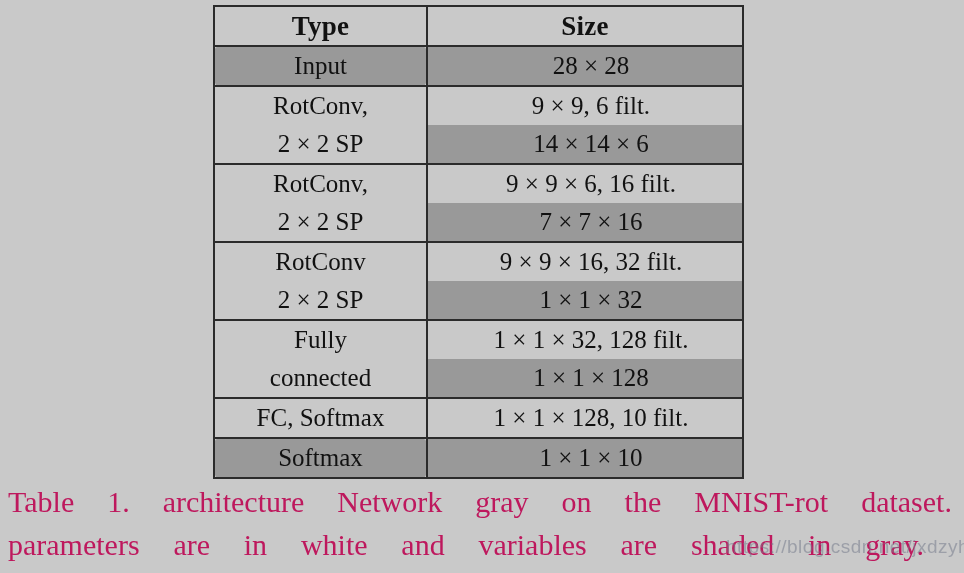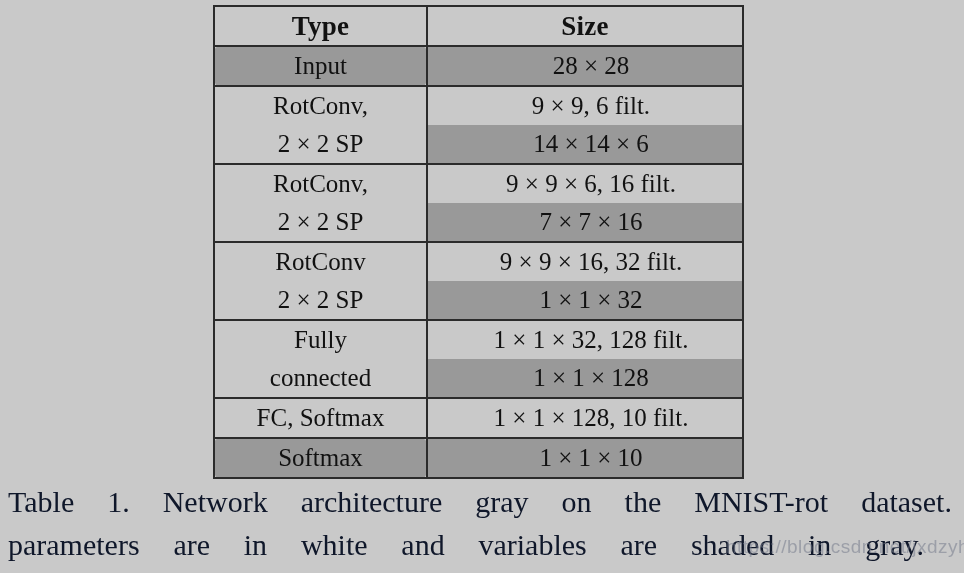--- a/index.html
+++ b/index.html
@@ -85,21 +85,21 @@
   
   .caption {
     position: absolute;
     left: 8px;
     top: 481px;
     width: 948px;
     font-size: 30px;
     line-height: 1.43;
     text-align: justify;
     text-align-last: left;
-    color: #0f172a;
+    color: #be185d;
   }
   .caption .cap-line { display: block; white-space: nowrap; }
   .caption .cap-line.l1 {
     display: flex;
     justify-content: space-between;
     width: 944px;
   }
   .caption .cap-line.l2 {
     display: flex;
     justify-content: space-between;
@@ -200,22 +200,22 @@
           </td>
         </tr>
       </tbody>
   </table>
 </div>
 
 <div class="caption">
   <span class="cap-line l1" id="cap-line-1">
       <span>Table</span>
       <span>1.</span>
+      <span>architecture</span>
       <span>Network</span>
-      <span>architecture</span>
       <span>gray</span>
       <span>on</span>
       <span>the</span>
       <span>MNIST-rot</span>
       <span>dataset.</span>
     </span>
   <span class="cap-line l2" id="cap-line-2">
       <span>parameters</span>
       <span>are</span>
       <span>in</span>

